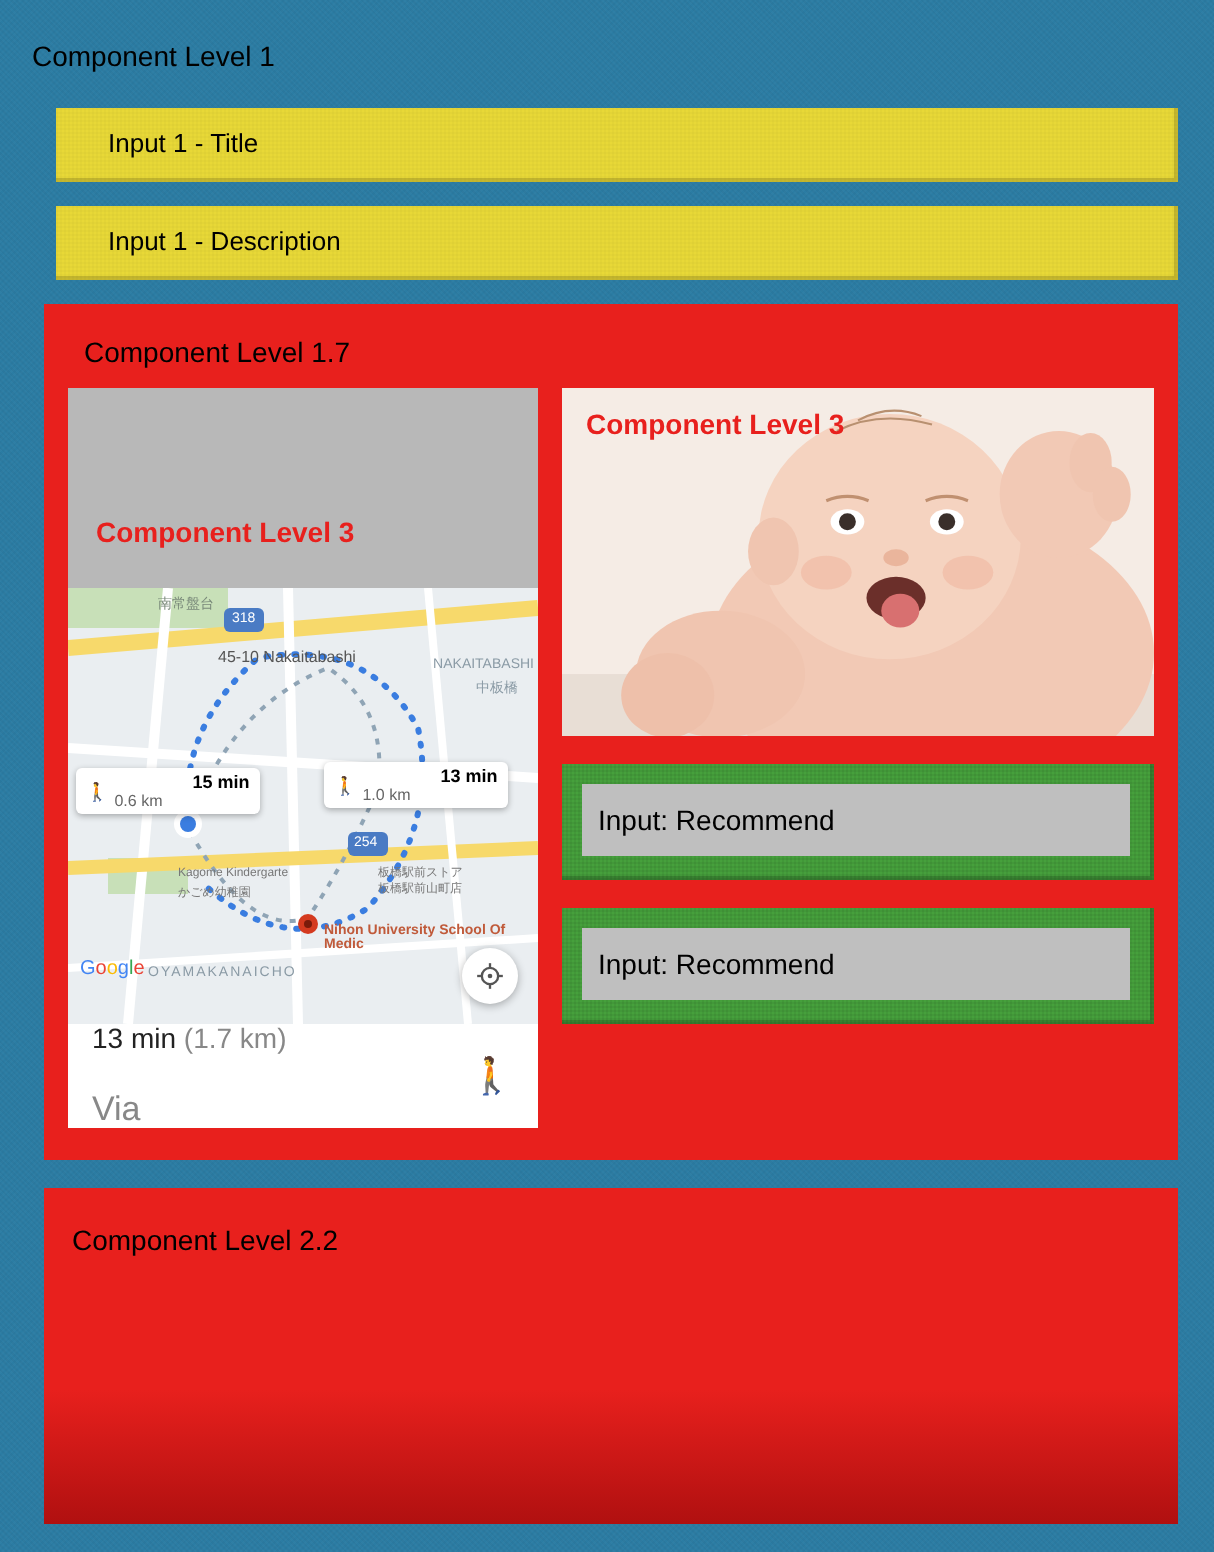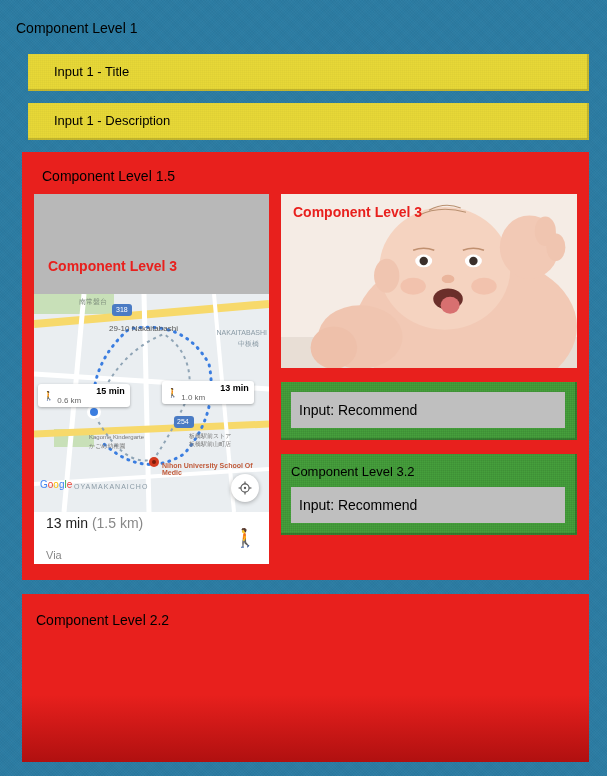--- a/index.html
+++ b/index.html
@@ -97,21 +97,21 @@
       justify-content: space-between;
     }
     .map-time {
       font-size: 14px;
       color: #222;
     }
     .map-time .dist {
       color: #888;
     }
     .map-via {
-      font-size: 11px;
+      font-size: 17px;
       color: #888;
       margin-top: 18px;
     }
     .walk-icon {
       font-size: 18px;
       color: #444;
     }
     .baby-card {
       background: #fff;
       height: 174px;
@@ -203,21 +203,21 @@
   </style>
 </head>
 <body>
 
 <div class="level1-title">Component Level 1</div>
 
 <div class="input-row">Input 1 - Title</div>
 <div class="input-row">Input 1 - Description</div>
 
 <div class="level2-container">
-  <div class="level2-title">Component Level 1.5</div>
+  <div class="level2-title">Component Level 1.7</div>
   <div class="columns">
     <div class="col-left">
       <div class="map-card">
         <div class="map-header">
           <div class="level3-label">Component Level 3</div>
         </div>
         <div class="map-area">
           <svg class="map-svg" viewBox="0 0 235 218">
 
             <rect width="235" height="218" fill="#eaeef1"></rect>
@@ -242,21 +242,21 @@
 
             <circle cx="120" cy="168" r="5" fill="#d43a1f"></circle>
             <circle cx="120" cy="168" r="2" fill="#7a1b0a"></circle>
 
             <rect x="78" y="10" width="20" height="12" rx="3" fill="#4a7bc4"></rect>
             <rect x="140" y="122" width="20" height="12" rx="3" fill="#4a7bc4"></rect>
           </svg>
 
           <div style="position:absolute;top:3px;left:45px;font-size:7px;color:#7a8a7a">南常盤台</div>
           <div style="position:absolute;top:12px;left:82px;font-size:7px;color:#fff">318</div>
-          <div style="position:absolute;top:30px;left:75px;font-size:8px;color:#555">29-10 Nakaitabashi</div>
+          <div style="position:absolute;top:30px;left:75px;font-size:8px;color:#555">45-10 Nakaitabashi</div>
           <div style="position:absolute;top:35px;right:2px;font-size:7px;color:#8a9aa5">NAKAITABASHI</div>
           <div style="position:absolute;top:45px;right:10px;font-size:7px;color:#8a9aa5">中板橋</div>
           <div style="position:absolute;top:124px;left:143px;font-size:7px;color:#fff">254</div>
           <div style="position:absolute;top:140px;left:55px;font-size:6px;color:#777">Kagome Kindergarte</div>
           <div style="position:absolute;top:148px;left:55px;font-size:6px;color:#777">かごめ幼稚園</div>
           <div style="position:absolute;top:138px;left:155px;font-size:6px;color:#777">板橋駅前ストア</div>
           <div style="position:absolute;top:146px;left:155px;font-size:6px;color:#777">板橋駅前山町店</div>
           <div style="position:absolute;top:168px;left:128px;font-size:7px;color:#c05a3a;font-weight:bold">Nihon University School Of Medic</div>
           <div style="position:absolute;bottom:22px;left:40px;font-size:7px;color:#8a9aa5;letter-spacing:1px">OYAMAKANAICHO</div>
           <div style="position:absolute;bottom:22px;left:6px;font-size:10px">
@@ -285,21 +285,21 @@
               <line x1="12" y1="19" x2="12" y2="23" stroke="#555" stroke-width="2"></line>
               <line x1="1" y1="12" x2="5" y2="12" stroke="#555" stroke-width="2"></line>
               <line x1="19" y1="12" x2="23" y2="12" stroke="#555" stroke-width="2"></line>
             </svg>
           </div>
         </div>
         <div class="map-footer">
           <div>
             <div class="map-time">
               <span>13 min</span>
-              <span class="dist">(1.5 km)</span>
+              <span class="dist">(1.7 km)</span>
             </div>
             <div class="map-via">Via</div>
           </div>
           <div class="walk-icon">🚶</div>
         </div>
       </div>
     </div>
     <div class="col-right">
       <div class="baby-card">
         <svg class="baby-svg" viewBox="0 0 280 174" preserveAspectRatio="xMidYMid slice">
@@ -340,21 +340,20 @@
           <path d="M 140 20 Q 155 12 170 18" stroke="#b89070" stroke-width="1" fill="none"></path>
         </svg>
         <div class="baby-label">Component Level 3</div>
       </div>
 
       <div class="green-card">
         <input class="green-input" placeholder="Input: Recommend" style="">
       </div>
 
       <div class="green-card">
-        <div class="green-title">Component Level 3.2</div>
         <input class="green-input" placeholder="Input: Recommend" style="">
       </div>
     </div>
   </div>
 </div>
 
 <div class="level22">
   <div class="level22-title">Component Level 2.2</div>
 </div>
 

